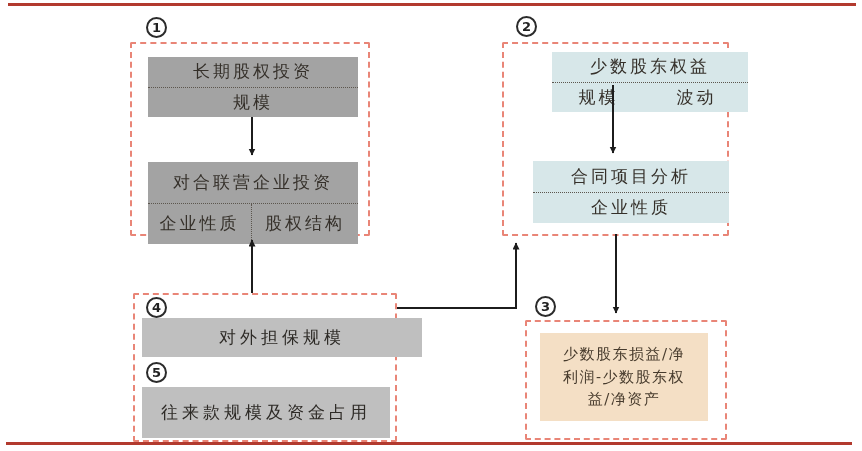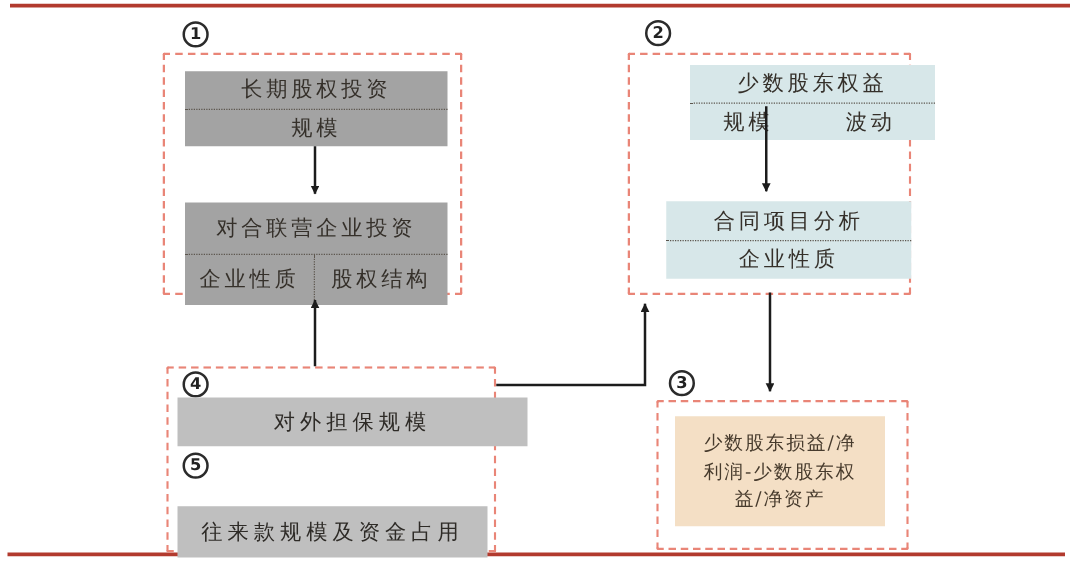--- a/index.html
+++ b/index.html
@@ -47,21 +47,21 @@
           font-size:17px; letter-spacing:3px; white-space:nowrap; }
   .divider-h { border-top:1px dotted #5c564e; }
   .cell-div  { border-right:1px dotted #5c564e; }
 
   .box-1a { left:148px; top:57px;  width:210px; height:60px; }
   .box-1b { left:148px; top:162px; width:210px; height:82px; }
   .box-2a { left:520px; top:52px;  width:196px; height:60px;margin-left:32px; }
   .box-2b { left:520px; top:161px; width:196px; height:62px;margin-left:13px; }
 
   .box-g1 { left:142px; top:318px; width:280px; height:39px; }
-  .box-g2 { left:142px; top:405px; width:248px; height:41px;font-family:Liberation Serif, serif; }
+  .box-g2 { left:142px; top:387px; width:248px; height:51px;font-family:Liberation Serif, serif; }
   .box-g1 .row, .box-g2 .row { letter-spacing:4px; color:#2e2b27; }
 
   .box-3  { left:540px; top:333px; width:168px; height:88px;
             display:block; padding:10px 12px; box-sizing:border-box;text-align:center; }
   .box-3 .line { display:block; font-size:15px; letter-spacing:1.5px;
                  line-height:1.5; color:#473b2d; white-space:nowrap; }
 
   .arrows { position:absolute; left:0; top:0; width:862px; height:451px;
             pointer-events:none; }
 </style>

